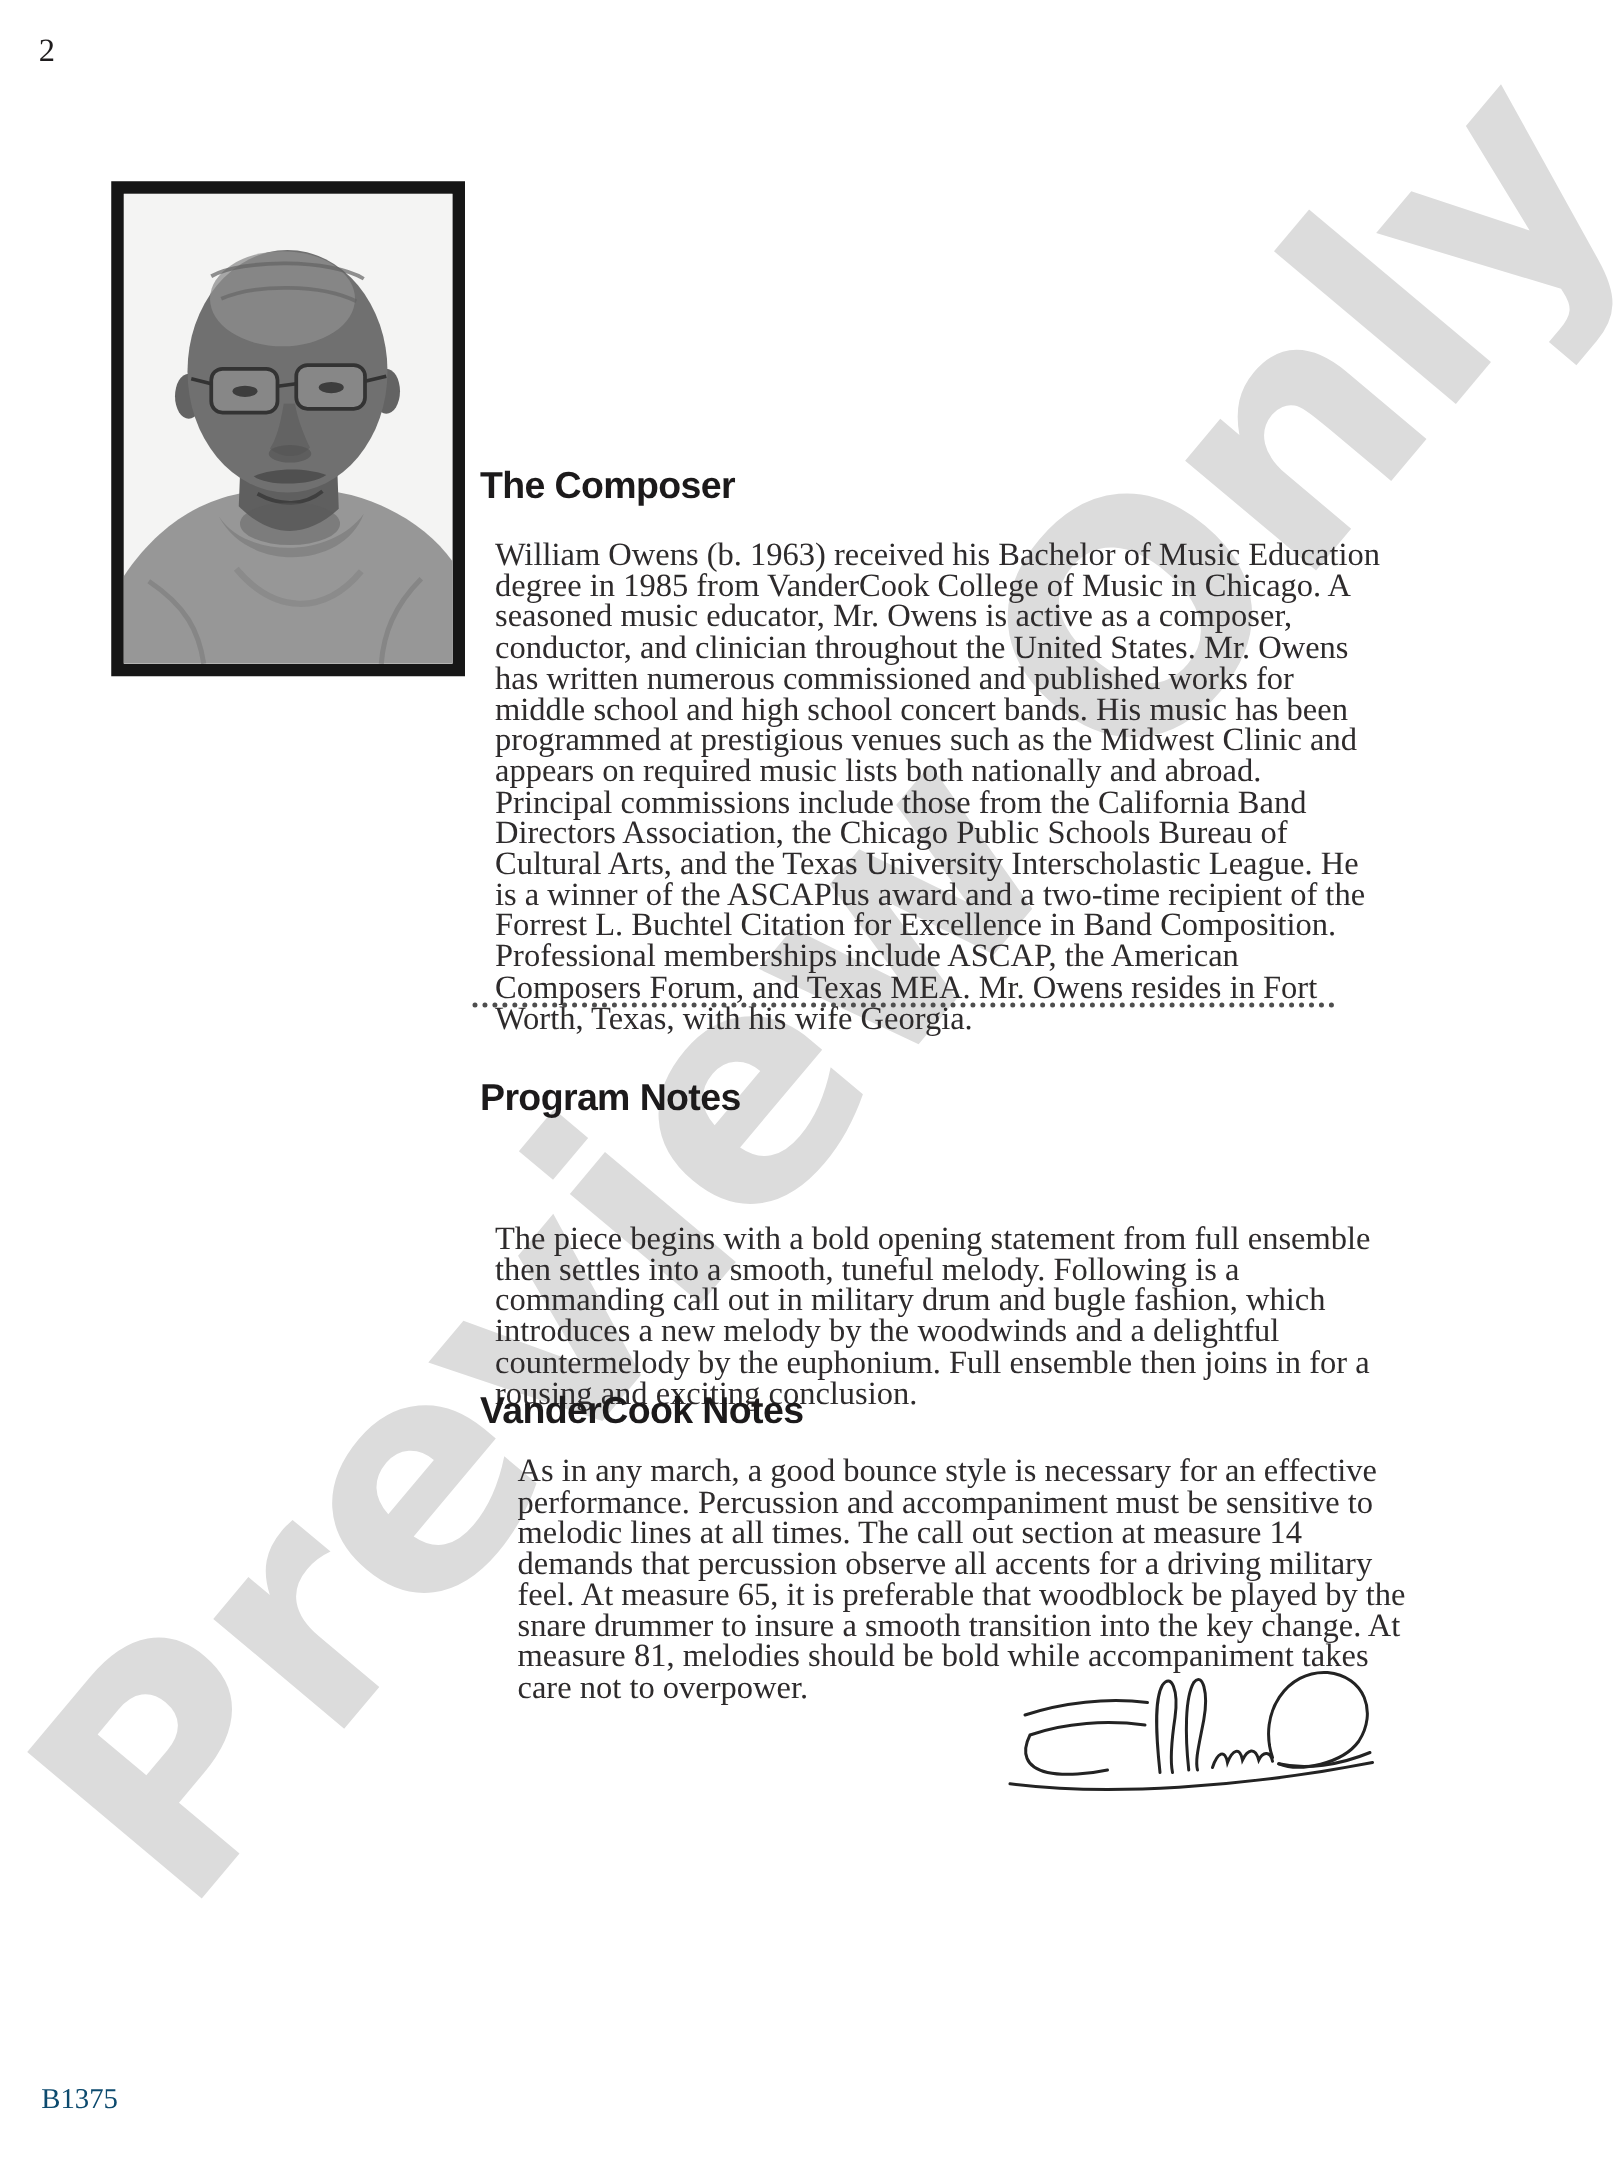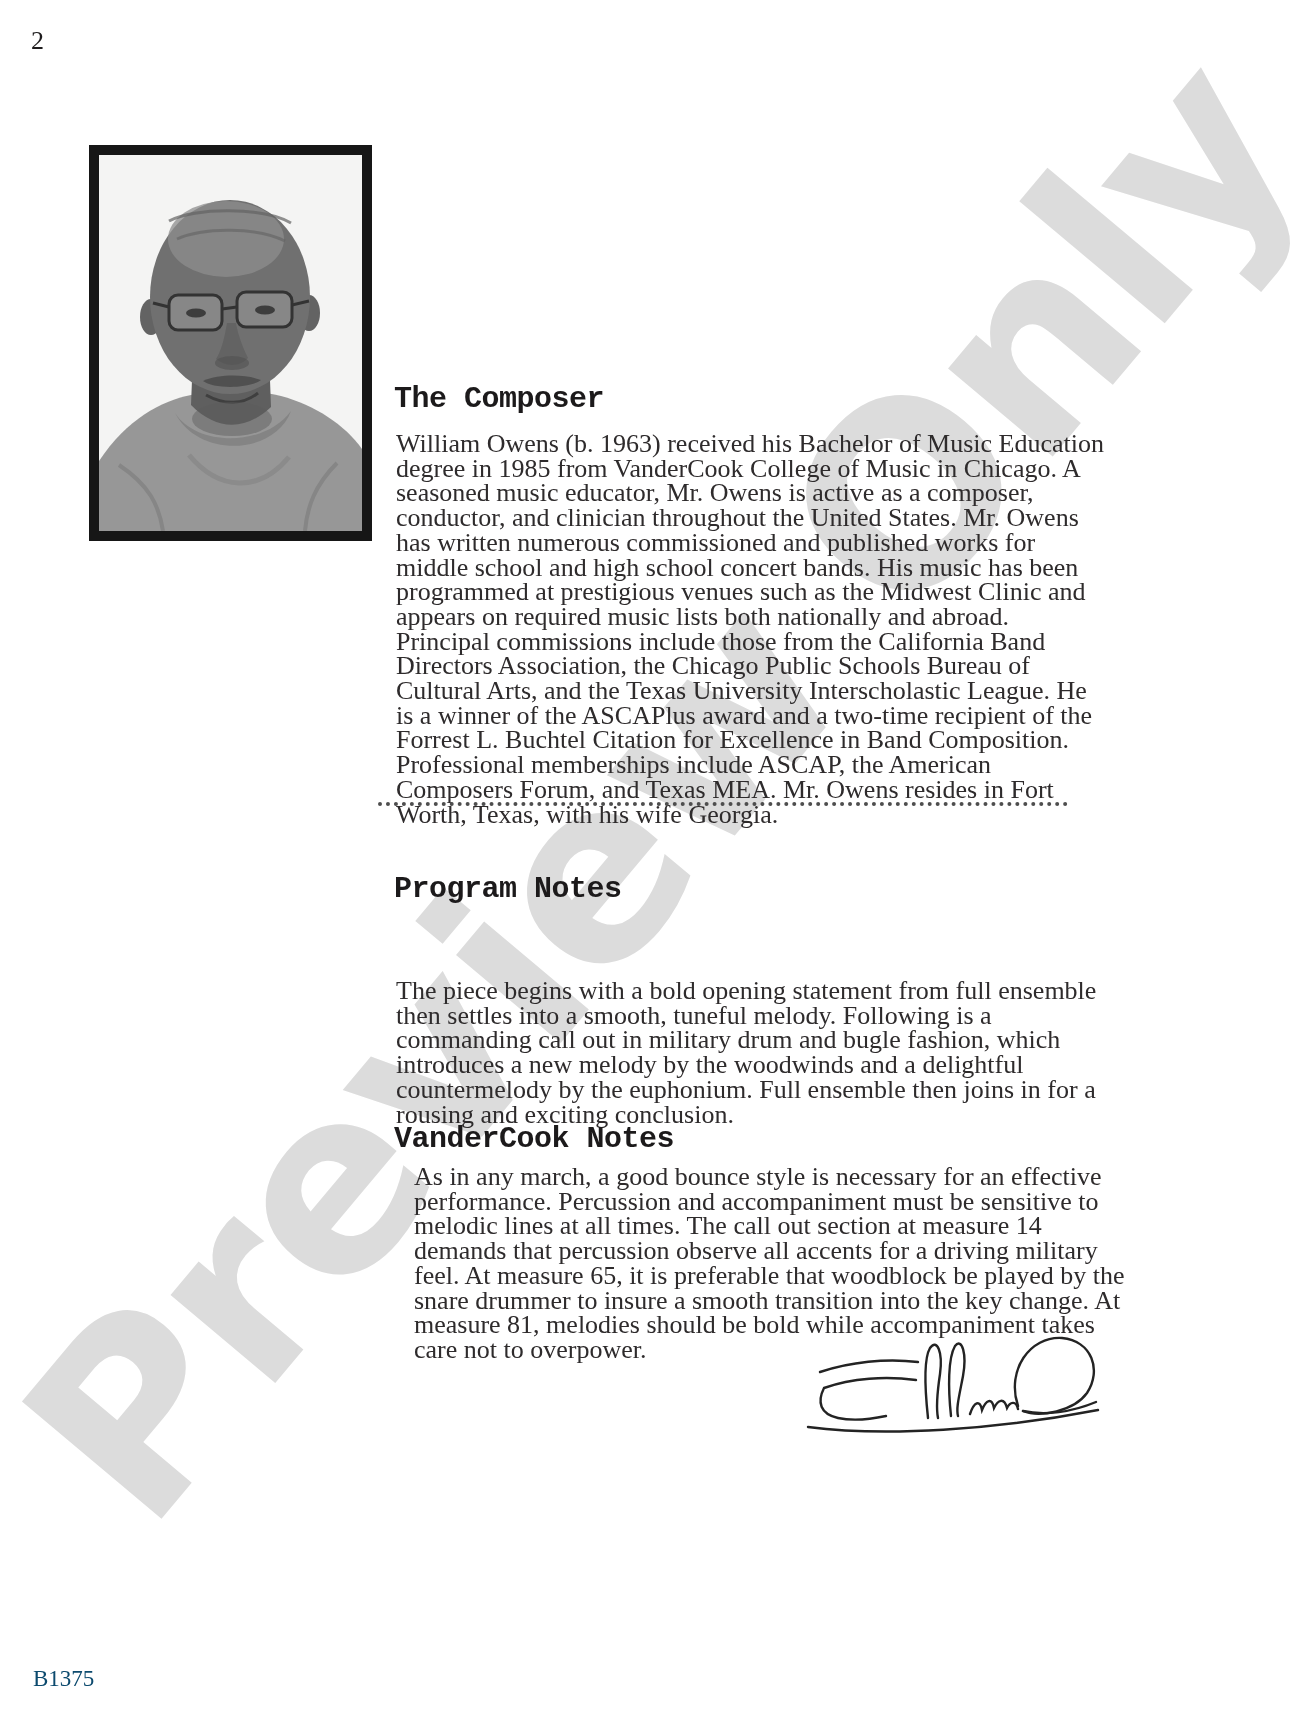--- a/index.html
+++ b/index.html
@@ -41,22 +41,22 @@
     color:#1e1c1d;
   }
   .photo-frame{
     left:89px; top:145px;
     width:263px; height:376px;
     border:10px solid var(--photo-frame);
     background:#f4f4f3;
   }
   .photo-frame svg{display:block;}
   .h{
-    margin:16px;
-    font-family:Liberation Mono, monospace;
+    margin:6px;
+    font-family:Liberation Sans, sans-serif;
     font-weight:700;
     font-size:30px;
     letter-spacing:-0.5px;
     color:var(--heading);
   }
   .composer-h{left:378px; top:366px;}
   .body{
     margin:18px;
     width:712px;
     font-size:26px;

